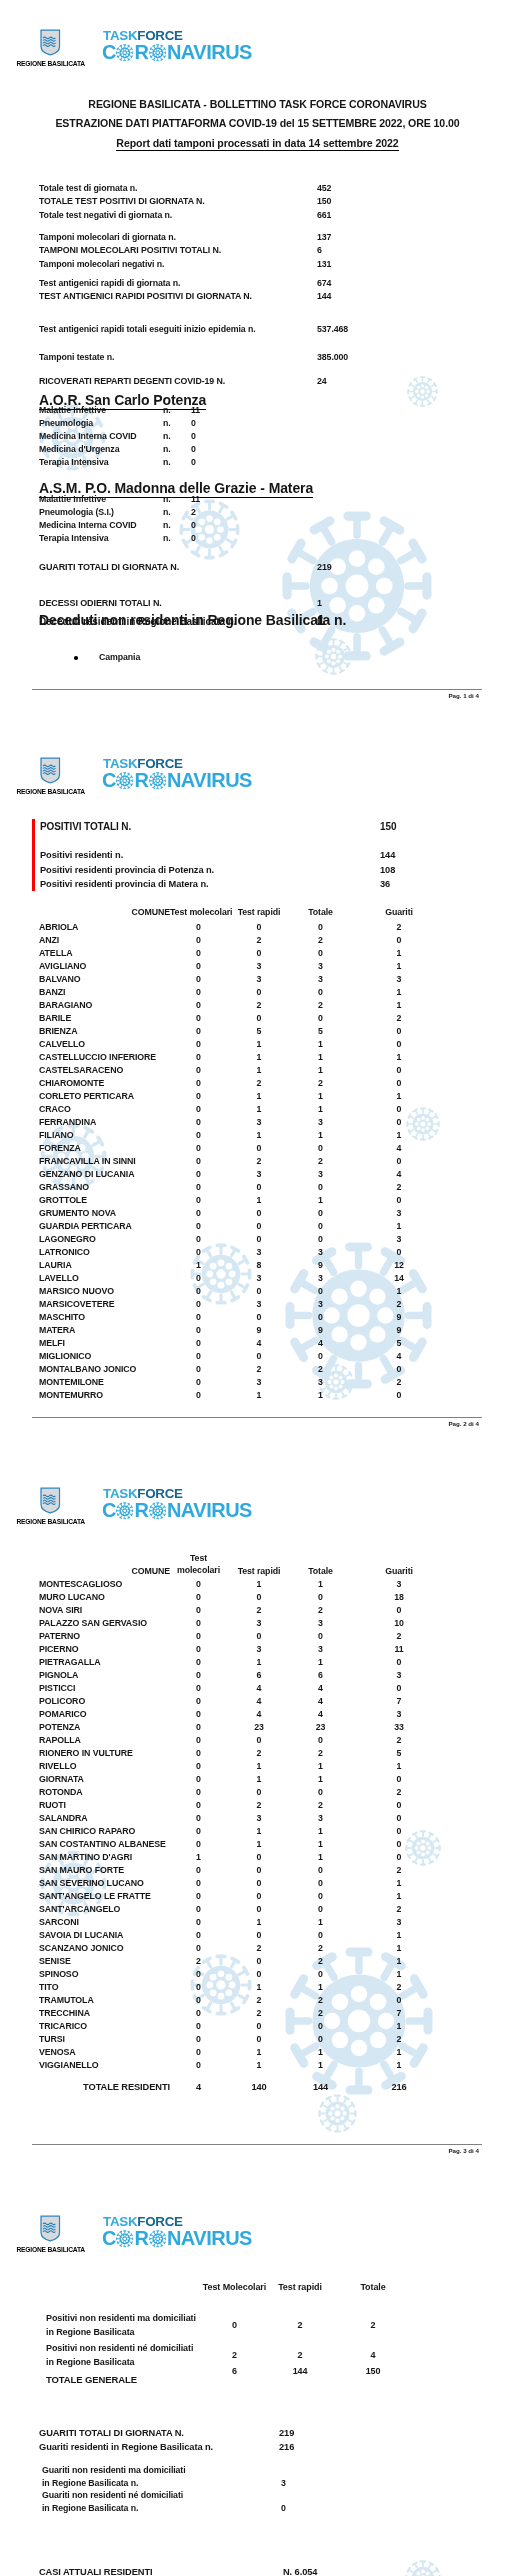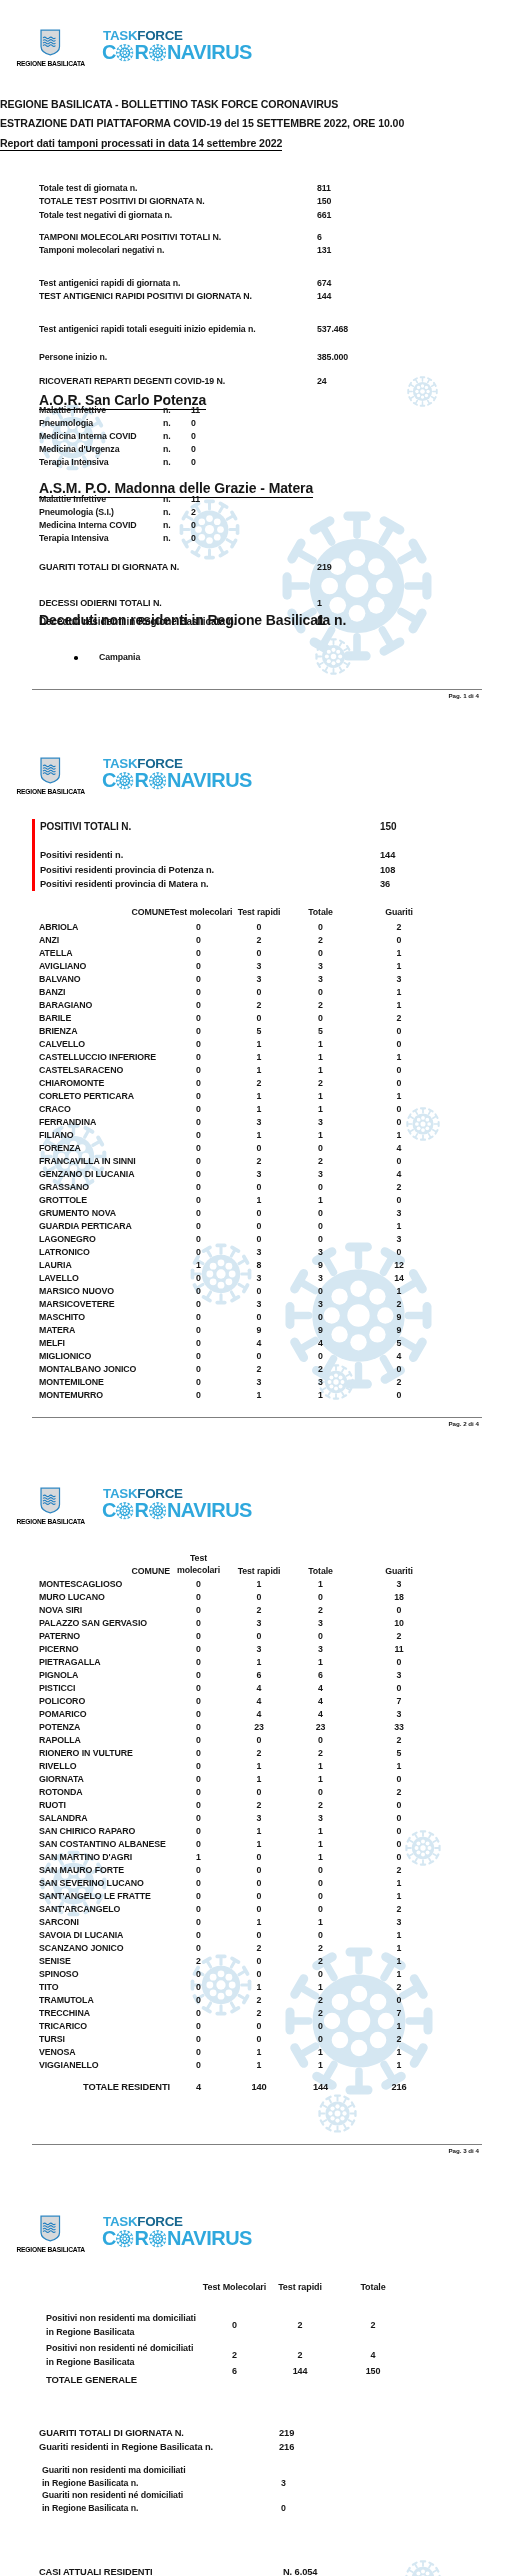--- a/index.html
+++ b/index.html
@@ -13,21 +13,21 @@
   .wm{position:absolute;z-index:1;fill:#d5e7f2}
   
   .logo{position:absolute;left:0;width:278px;height:58px;z-index:2}
   .logo .shield{position:absolute;left:40px;top:0}
   .logo .region{position:absolute;left:7.2px;top:31px;width:87px;text-align:center;font-size:6.7px;color:#000;letter-spacing:-0.2px}
   .logo .tf{position:absolute;left:103px;top:-1px;font-size:13.4px;letter-spacing:-0.3px}
   .logo .tf .t1{color:#35a8dc}.logo .tf .t2{color:#16668f}
   .logo .cv{position:absolute;left:102px;top:12.4px;font-size:20px;color:#2fa8dd;display:flex;align-items:center;letter-spacing:-0.5px}
   .logo .cv svg{width:17.5px;height:17.5px;margin:0 0.5px}
   
-  .title{position:absolute;left:0;width:515px;font-size:10.6px;z-index:2}
+  .title{position:absolute;left:0;width:515px;text-align:center;font-size:10.6px;z-index:2}
   .title .u{border-bottom:1.3px solid #000;padding-bottom:0.5px}
   
   .sg{position:absolute;left:39px;width:448px;z-index:2}
   .stat-row{position:relative;height:13.4px;font-size:8.8px;white-space:nowrap}
   .stat-row .val{position:absolute;left:278px}
   
   .hosp-title{position:absolute;left:39px;font-size:14px;z-index:2}
   .hosp-title span{border-bottom:1.3px solid #000;padding-bottom:0.5px}
   .hg{position:absolute;left:39px;width:309px;z-index:2}
   .hrow{position:relative;height:13px;font-size:8.8px;white-space:nowrap}
@@ -219,41 +219,42 @@
       <span>NAVIRUS</span>
   </div>
 </div>
 
 <div class="title" style="top:98px">REGIONE BASILICATA - BOLLETTINO TASK FORCE CORONAVIRUS</div>
 <div class="title" style="top:117px">ESTRAZIONE DATI PIATTAFORMA COVID-19 del 15 SETTEMBRE 2022, ORE 10.00</div>
 <div class="title" style="top:137px"><span class="u">Report dati tamponi processati in data 14 settembre 2022</span></div>
 
 <div class="sg" style="top:183px">
 
-<div class="stat-row"><span class="lbl">Totale test di giornata n.</span><span class="val">811</span></div>
+<div class="stat-row"><span class="lbl">Totale test di giornata n.</span><span class="val">452</span></div>
     <div class="stat-row"><span class="lbl">TOTALE TEST POSITIVI DI GIORNATA N.</span><span class="val">150</span></div>
     <div class="stat-row"><span class="lbl">Totale test negativi di giornata n.</span><span class="val">661</span></div>
   </div>
 <div class="sg" style="top:232px">
 
+<div class="stat-row"><span class="lbl">Tamponi molecolari di giornata n.</span><span class="val">137</span></div>
     <div class="stat-row"><span class="lbl">TAMPONI MOLECOLARI POSITIVI TOTALI N.</span><span class="val">6</span></div>
     <div class="stat-row"><span class="lbl">Tamponi molecolari negativi n.</span><span class="val">131</span></div>
   </div>
 <div class="sg" style="top:278px">
 
 <div class="stat-row"><span class="lbl">Test antigenici rapidi di giornata n.</span><span class="val">674</span></div>
     <div class="stat-row"><span class="lbl">TEST ANTIGENICI RAPIDI POSITIVI DI GIORNATA N.</span><span class="val">144</span></div>
   </div>
 <div class="sg" style="top:324px">
 
     <div class="stat-row"><span class="lbl">Test antigenici rapidi totali eseguiti inizio epidemia n.</span><span class="val">537.468</span></div>
   </div>
 <div class="sg" style="top:352px">
 
-<div class="stat-row"><span class="lbl">Persone inizio n.</span><span class="val">385.000</span></div>
+<div class="stat-row"><span class="lbl">Tamponi testate n.</span><span class="val">385.000</span></div>
   </div>
 <div class="sg" style="top:376px">
 
 <div class="stat-row"><span class="lbl">RICOVERATI REPARTI DEGENTI COVID-19 N.</span><span class="val">24</span></div>
   </div>
 
 <div class="hosp-title" style="top:392px"><span>A.O.R. San Carlo Potenza</span></div>
 <div class="hg" style="top:405px">
 
 <div class="hrow"><span>Malattie Infettive</span><span class="ncol">n.</span><span class="hval">11</span></div>

